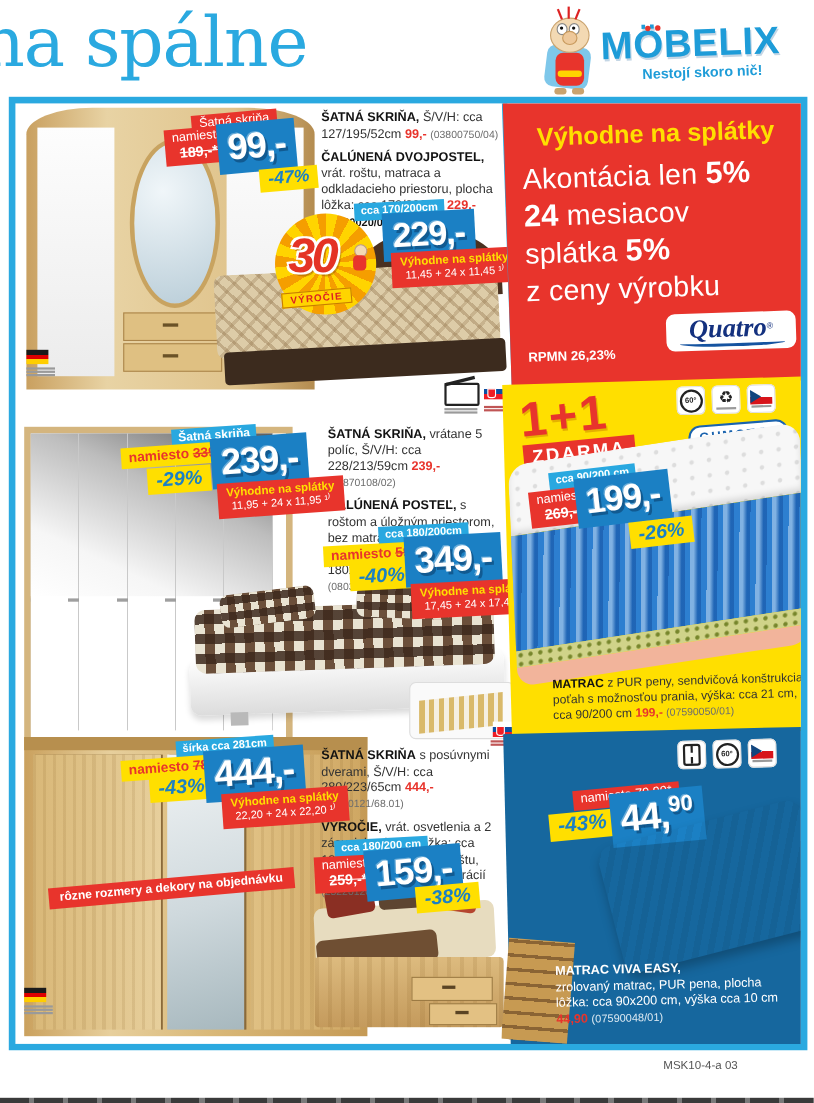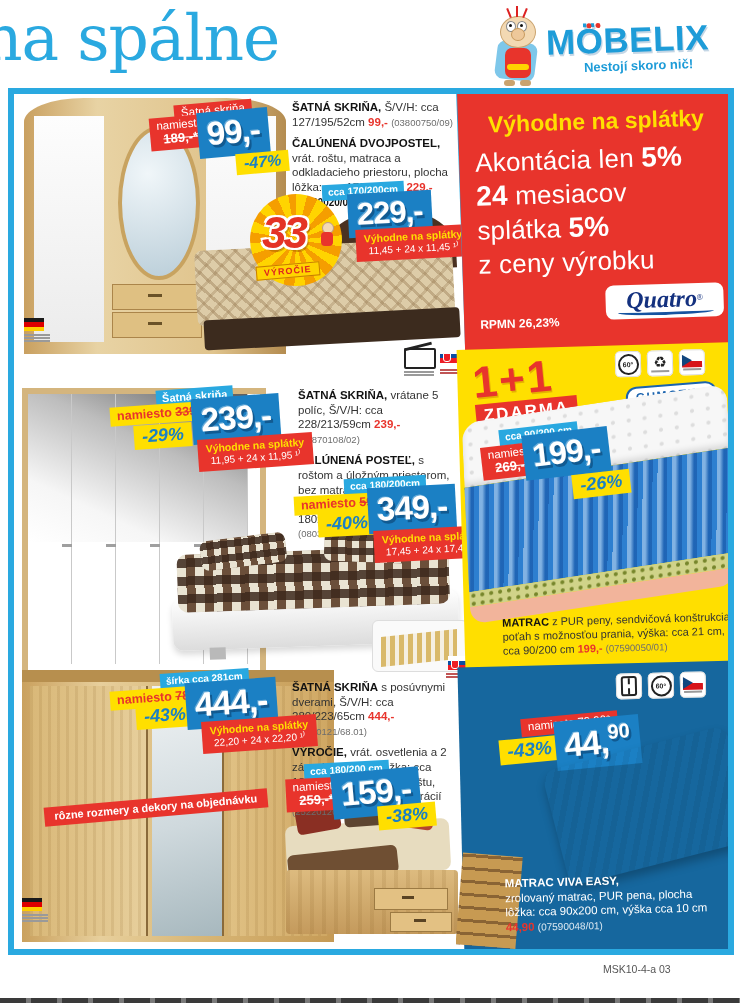--- a/index.html
+++ b/index.html
@@ -99,21 +99,21 @@
       <span class="strike big" style="display:block;">189,-*</span>
     </div>
     <div class="abs badge-price" style="left:198px;top:110px;transform:rotate(-5deg);z-index:9;">99,-</div>
     <div class="abs badge-disc" style="left:236px;top:152px;transform:rotate(-5deg);z-index:9;">-47%</div>
 
     <div class="abs desc" style="left:292px;top:100px;width:167px;">
       <div>
         <span class="t">ŠATNÁ SKRIŇA,</span>
         <span>Š/V/H: cca 127/195/52cm</span>
         <span class="p">99,-</span>
-        <span class="c">(03800750/09)</span>
+        <span class="c">(03800750/04)</span>
       </div>
       <div style="margin-top:7px;">
         <span class="t">ČALÚNENÁ DVOJPOSTEL,</span>
         <span>vrát. roštu, matraca a odkladacieho priestoru, plocha lôžka: cca 170/200cm</span>
         <span class="p">229,-</span>
         <span class="t" style="font-size:10px;">(08030020/01)</span>
       </div>
     </div>
 
     <div class="abs" style="left:196px;top:226px;width:264px;height:126px;transform:rotate(-3deg);z-index:2;">
@@ -124,21 +124,21 @@
 
     <div class="abs tag-blue" style="left:322px;top:183px;transform:rotate(-3deg);z-index:9;">cca 170/200cm</div>
     <div class="abs badge-price" style="left:348px;top:192px;transform:rotate(-3deg);z-index:9;font-size:31px;">229,-</div>
     <div class="abs badge-inst" style="left:356px;top:227px;transform:rotate(-3deg);z-index:9;">
       <span class="a">Výhodne na splátky</span>
       <span class="b">11,45 + 24 x 11,45 ¹⁾</span>
     </div>
 
     <div class="abs" style="left:250px;top:194px;width:92px;height:92px;z-index:10;">
       <div class="sunburst abs" style="left:0;top:0;width:92px;height:92px;"></div>
-      <div class="abs" style="left:12px;top:14px;font-size:44px;font-weight:800;font-style:italic;color:#e43325;letter-spacing:-3px;text-shadow:-2px -2px 0 #fff,2px -2px 0 #fff,-2px 2px 0 #fff,2px 2px 0 #fff,3px 4px 0 rgba(120,60,0,.35);">33</div>
+      <div class="abs" style="left:12px;top:14px;font-size:44px;font-weight:800;font-style:italic;color:#e43325;letter-spacing:-3px;text-shadow:-2px -2px 0 #fff,2px -2px 0 #fff,-2px 2px 0 #fff,2px 2px 0 #fff,3px 4px 0 rgba(120,60,0,.35);">30</div>
       <div class="abs" style="right:8px;top:28px;width:14px;height:26px;">
         <div class="abs" style="left:2px;top:0;width:10px;height:10px;background:#f3d9b3;border:1px solid #b98;border-radius:50%;"></div>
         <div class="abs" style="left:1px;top:10px;width:12px;height:14px;background:#e8342c;border-radius:4px;"></div>
       </div>
       <div class="abs" style="left:6px;bottom:8px;background:#ffd400;border:1px solid #c87d00;color:#d22;font-size:9px;font-weight:800;padding:1px 7px;transform:rotate(-5deg);letter-spacing:1px;">VÝROČIE</div>
     </div>
 
     <div class="abs" style="left:404px;top:348px;width:28px;height:17px;border:2px solid #222;border-radius:2px;background:#fff;">
       <div class="abs" style="left:-2px;top:-5px;width:28px;height:3px;background:#222;transform:rotate(-14deg);"></div>
     </div>

